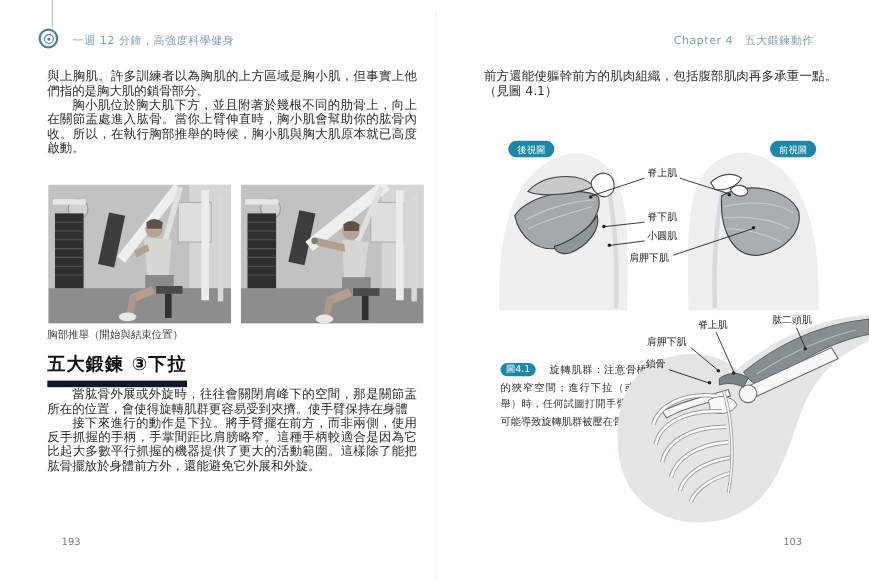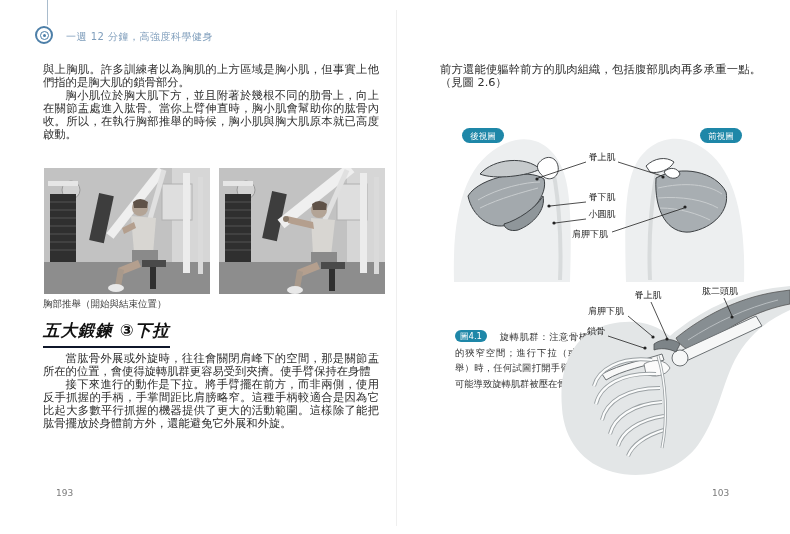--- a/index.html
+++ b/index.html
@@ -19,21 +19,21 @@
   .body-text p{margin:0;}
   .body-text p.indent{text-indent:2em;}
   .gutter{position:absolute;left:396px;top:10px;width:1px;height:516px;background:#efefef;}
   .pagenum{position:absolute;font-size:9px;color:#7a7a7a;}
   
   .lp-text1{position:absolute;left:43px;top:63px;width:336px;}
   .lp-photos{position:absolute;left:44px;top:168px;display:flex;gap:9px;}
   .photo{width:166px;height:126px;background:#bdbdbd;overflow:hidden;}
   .lp-caption{position:absolute;left:43px;top:298px;font-size:9.5px;color:#3c3c3c;}
   .lp-heading{position:absolute;left:43px;top:320px;font-size:16.5px;font-weight:bold;color:#111;
-              letter-spacing:1px;border-bottom:2px solid #0f172a;padding-bottom:4px;font-style:italic;}
+              letter-spacing:1px;border-bottom:6px solid #0f172a;padding-bottom:4px;}
   .lp-text2{position:absolute;left:43px;top:352px;width:336px;}
   
   .rp-text1{position:absolute;left:440px;top:63px;width:321px;}
   .rp-figtop{position:absolute;left:450px;top:116px;}
   .rp-caption{position:absolute;left:455px;top:329px;width:153px;font-size:9.3px;line-height:15.5px;
               color:#333;text-align:justify;}
   .fig-badge{display:inline-block;background:#1e87a8;color:#fff;font-size:8.5px;line-height:12px;
              padding:0 5px;border-radius:6px;margin-right:12px;vertical-align:1px;}
   .rp-figbottom{position:absolute;left:548px;top:278px;}
   svg text{font-family:"DejaVu Sans",sans-serif;}
@@ -45,20 +45,21 @@
 
 <div class="canvas">
 
   <div class="hdr-rule"></div>
   <div class="hdr-logo">
     <div class="mid">
         <div class="dot"></div>
       </div>
   </div>
   <div class="hdr-left">一週 12 分鐘，高強度科學健身</div>
+  <div class="hdr-right">Chapter 4　五大鍛鍊動作</div>
 
   <div class="gutter"></div>
 
   <div class="lp-text1 body-text">
     <p>與上胸肌。許多訓練者以為胸肌的上方區域是胸小肌，但事實上他們指的是胸大肌的鎖骨部分。</p>
     <p class="indent">胸小肌位於胸大肌下方，並且附著於幾根不同的肋骨上，向上在關節盂處進入肱骨。當你上臂伸直時，胸小肌會幫助你的肱骨內收。所以，在執行胸部推舉的時候，胸小肌與胸大肌原本就已高度啟動。</p>
   </div>
 
   <div class="lp-photos">
     <div class="photo">
@@ -141,21 +142,21 @@
   <div class="lp-heading">五大鍛鍊 ③下拉</div>
 
   <div class="lp-text2 body-text">
     <p class="indent">當肱骨外展或外旋時，往往會關閉肩峰下的空間，那是關節盂所在的位置，會使得旋轉肌群更容易受到夾擠。使手臂保持在身體</p>
     <p class="indent">接下來進行的動作是下拉。將手臂擺在前方，而非兩側，使用反手抓握的手柄，手掌間距比肩膀略窄。這種手柄較適合是因為它比起大多數平行抓握的機器提供了更大的活動範圍。這樣除了能把肱骨擺放於身體前方外，還能避免它外展和外旋。</p>
   </div>
 
   <div class="pagenum" style="left:56px;top:488px;">193</div>
 
   <div class="rp-text1 body-text">
-    <p>前方還能使軀幹前方的肌肉組織，包括腹部肌肉再多承重一點。（見圖 2.6）</p>
+    <p>前方還能使軀幹前方的肌肉組織，包括腹部肌肉再多承重一點。（見圖 4.1）</p>
   </div>
 
   <div class="rp-figtop">
     <svg width="312" height="168" viewBox="0 0 312 168">
 
       <path d="M 4,166 C 2,92 16,46 54,28 C 80,16 102,28 112,52 C 120,70 122,102 120,166 Z" fill="#edeff0"></path>
       <path d="M 100,42 C 108,70 112,120 110,164" stroke="#d8dbdc" stroke-width="4" fill="none"></path>
 
       <path d="M 18,80 C 30,60 80,52 94,63 C 98,78 82,100 58,109 C 40,114 22,100 18,80 Z" fill="#a3a9ad" stroke="#3c4043" stroke-width="1"></path>
       <path d="M 28,84 C 48,72 76,66 90,66 M 30,92 C 50,82 74,76 88,72" stroke="#c9cdcf" stroke-width="1" fill="none"></path>

